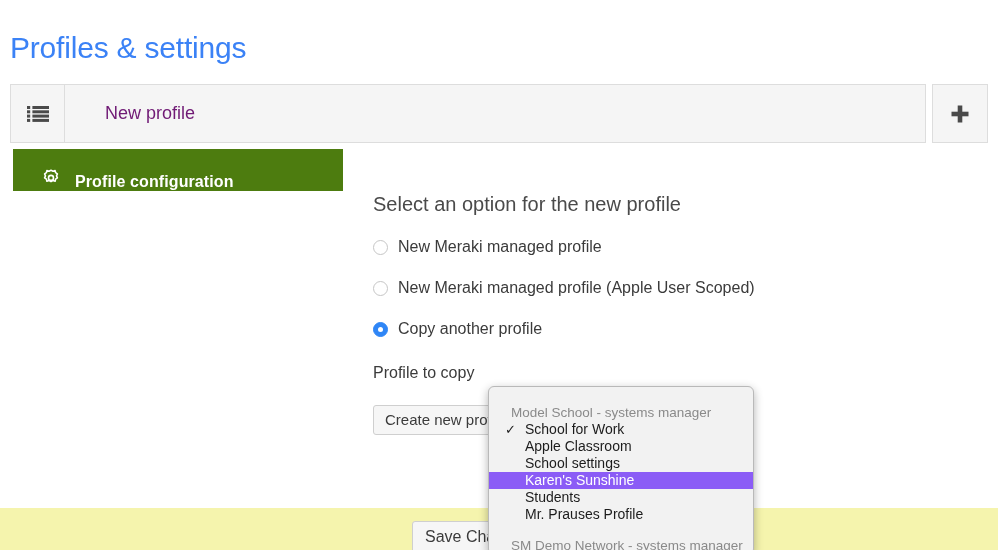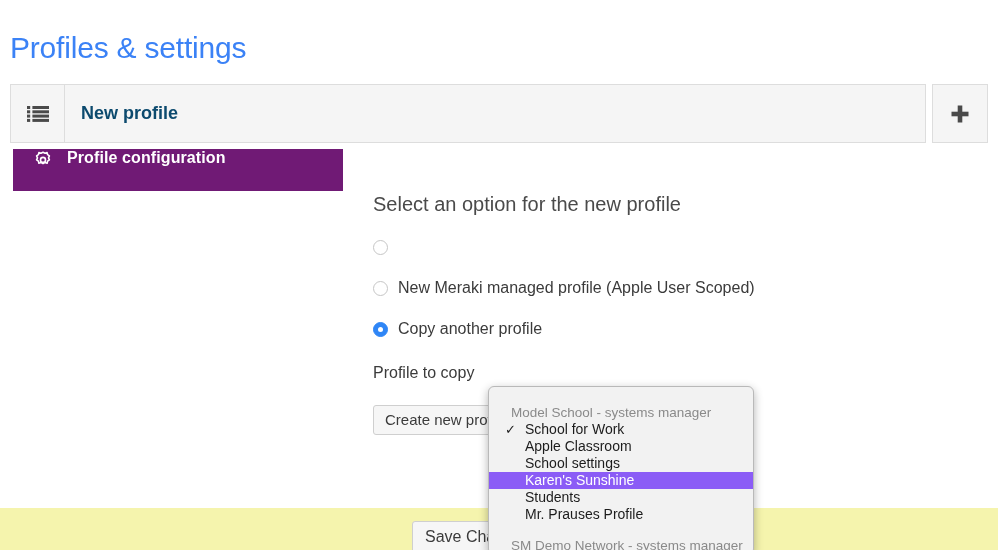--- a/index.html
+++ b/index.html
@@ -61,24 +61,24 @@
     top: 0;
     width: 862px;
     height: 59px;
     background: #f5f5f5;
     border: 1px solid #dddddd;
     box-sizing: border-box;
     display: flex;
     align-items: center;
   }
   .tab-main-label {
-    margin-left: 16px;
+    margin-left: 40px;
     font-size: 18px;
-    font-weight: bold;
-    color: #0c4a6e;
+    font-weight: normal;
+    color: #701a75;
   }
   .tab-add-btn {
     position: absolute;
     left: 922px;
     top: 0;
     width: 56px;
     height: 59px;
     background: #f5f5f5;
     border: 1px solid #dddddd;
     box-sizing: border-box;
@@ -94,24 +94,24 @@
 
   
   .side-nav {
     position: absolute;
     left: 13px;
     top: 149px;
     width: 330px;
   }
   .side-item {
     height: 42px;
-    background: #701a75;
-    display: flex;
-    align-items: flex-start;
-    padding-left: 18px;
+    background: #4d7c0f;
+    display: flex;
+    align-items: flex-end;
+    padding-left: 26px;
     box-sizing: border-box;
   }
   .gear-icon {
     width: 24px;
     height: 24px;
     display: block;
     flex: 0 0 auto;
   }
   .side-item-label {
     margin-left: 12px;
@@ -322,20 +322,21 @@
     <span class="side-item-label">Profile configuration</span>
   </div>
 </div>
 
 <div class="main-panel">
 
   <div class="section-heading">Select an option for the new profile</div>
 
   <div class="radio-row">
     <span class="radio"></span>
+    <span class="radio-label">New Meraki managed profile</span>
   </div>
 
   <div class="radio-row">
     <span class="radio"></span>
     <span class="radio-label">New Meraki managed profile (Apple User Scoped)</span>
   </div>
 
 
   <div class="radio-row">
     <span class="radio checked"></span>

